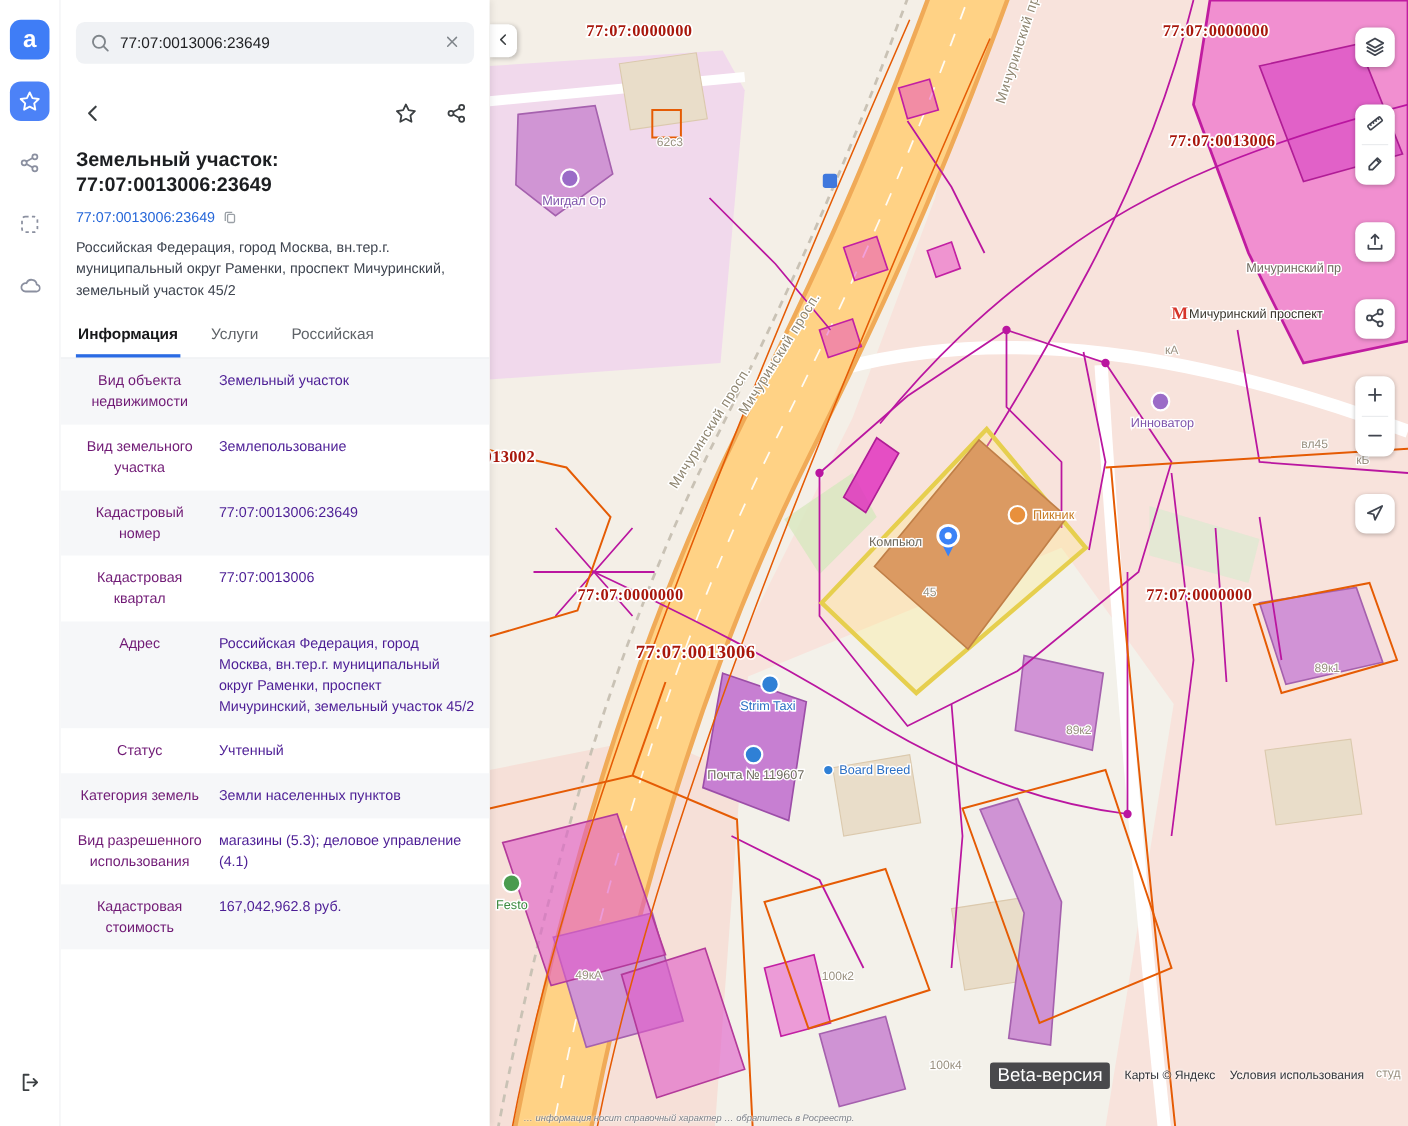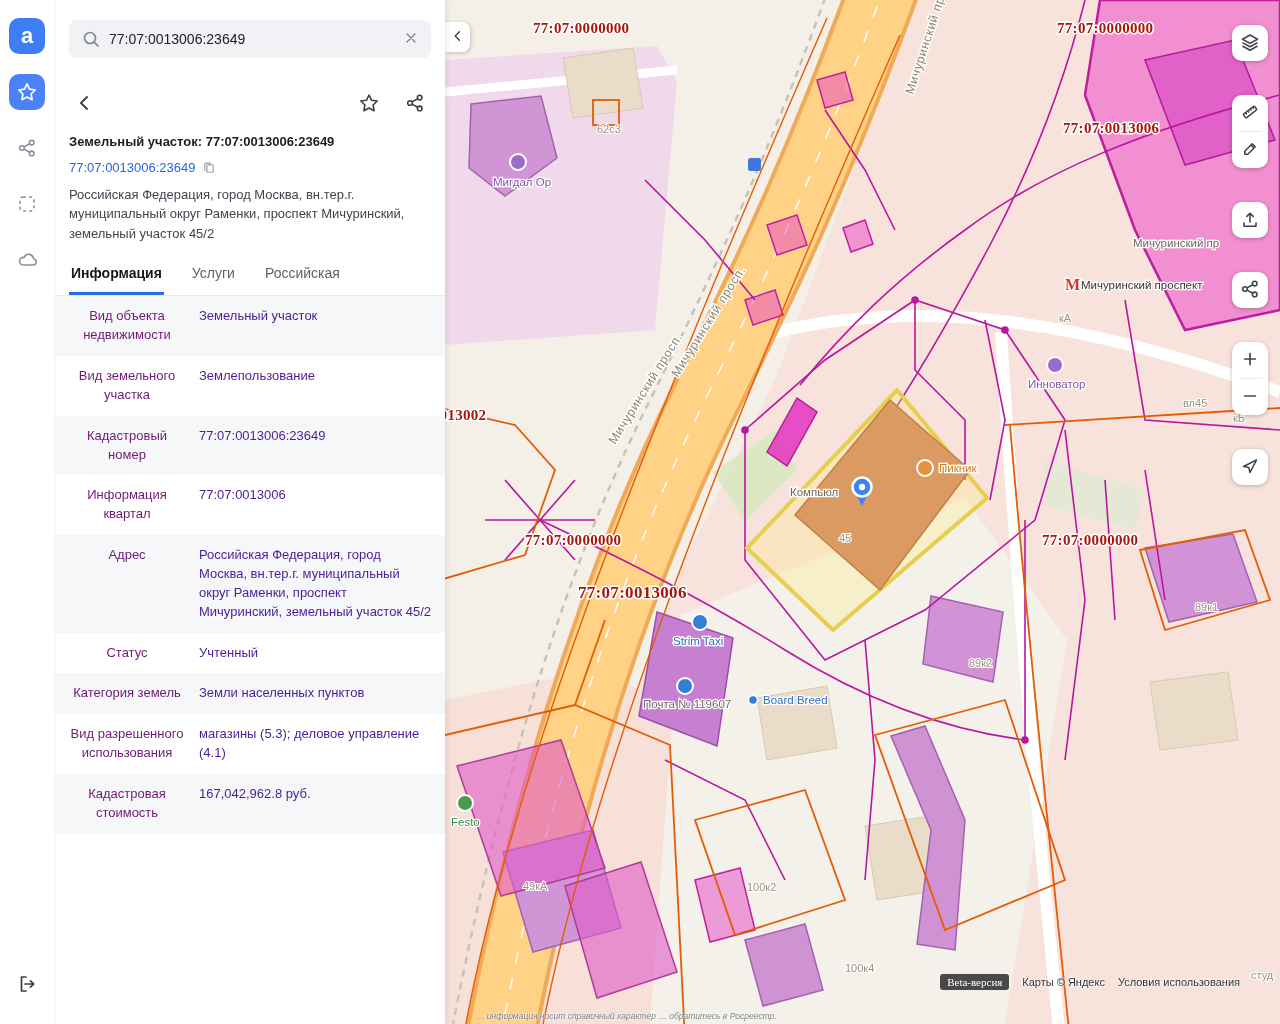--- a/index.html
+++ b/index.html
@@ -25,21 +25,21 @@
   .searchwrap input{width:100%;height:38px;box-sizing:border-box;border:none;border-radius:8px;
          background:#f0f2f5;padding:0 38px 0 40px;font-size:14px;color:#202124;outline:none;
          font-family:"Liberation Sans",sans-serif;}
   .s-ico{position:absolute;left:12px;top:9px;color:#80868b;}
   .s-clear{position:absolute;right:8px;top:7px;width:24px;height:24px;border:none;background:transparent;
          color:#80868b;cursor:pointer;padding:0;display:flex;align-items:center;justify-content:center;}
   .phead{display:flex;align-items:center;margin:30px 14px 0 14px;}
   .iconbtn{width:32px;height:32px;border:none;background:transparent;color:#3c4043;cursor:pointer;
          display:flex;align-items:center;justify-content:center;padding:0;}
   .phead .right{margin-left:auto;display:flex;gap:14px;}
-  .ptitle{font-size:13px;font-weight:700;color:#1c1e21;margin:14px 14px 0 14px;line-height:1.3;}
+  .ptitle{font-size:18px;font-weight:700;color:#1c1e21;margin:14px 14px 0 14px;line-height:1.3;}
   .cadlink{display:flex;align-items:center;gap:6px;margin:9px 14px 0 14px;}
   .cadlink a{font-size:13px;color:#2667d9;text-decoration:none;}
   .cadlink .copy{color:#9aa0a6;cursor:pointer;display:flex;}
   .addr{font-size:13px;color:#3f4550;line-height:1.5;margin:10px 14px 0 14px;}
   .tabs{display:flex;gap:26px;padding:0 14px;border-bottom:1px solid #e8eaed;margin-top:12px;}
   .tab{font-size:14px;color:#5f6368;padding:10px 2px 11px 2px;cursor:pointer;border-bottom:3px solid transparent;}
   .tab.active{color:#17181a;font-weight:700;border-bottom-color:#2b6be4;}
   .itable{flex:1;overflow:hidden;}
   .info-row{display:flex;gap:14px;padding:11px 14px;font-size:13px;line-height:1.45;}
   .info-row:nth-child(odd){background:#f6f7f9;}
@@ -55,21 +55,21 @@
   .map-controls{position:absolute;top:25px;right:12px;z-index:12;display:flex;flex-direction:column;
             align-items:center;gap:34px;}
   .mbtn{width:36px;height:36px;border:none;border-radius:10px;background:#fff;color:#40454f;
         box-shadow:0 1px 4px rgba(0,0,0,.25);cursor:pointer;display:flex;align-items:center;
         justify-content:center;padding:0;}
   .ctl-group{background:#fff;border-radius:10px;box-shadow:0 1px 4px rgba(0,0,0,.25);display:flex;
         flex-direction:column;}
   .ctl-group .mbtn{box-shadow:none;background:transparent;}
   .ctl-group .div{height:1px;background:#e8eaed;margin:0 6px;}
   .attrib{position:absolute;right:40px;bottom:34px;z-index:11;display:flex;align-items:center;gap:13px;}
-  .beta{background:rgba(42,44,48,.85);color:#fff;font-size:11px;padding:2px 7px;border-radius:3px;font-family:Liberation Serif, serif;}
+  .beta{background:rgba(42,44,48,.85);color:#fff;font-size:17px;padding:2px 7px;border-radius:3px;}
   .attrib a{font-size:11px;color:#33363b;text-decoration:none;text-shadow:0 0 3px #fff,0 0 3px #fff;}
   .disclaimer{position:absolute;left:31px;right:15px;bottom:3px;z-index:11;text-align:left;
         font-size:8.5px;color:#7c8087;text-shadow:0 0 2px #fff,0 0 2px #fff;font-style:italic;}
 
   
   text{font-family:"Liberation Sans",sans-serif;}
   .cadl{font-family:"Liberation Serif",serif;font-weight:700;font-size:15px;fill:#a8170c;
         stroke:#fff;stroke-width:3.2px;paint-order:stroke;letter-spacing:.3px;}
   .cadl-big{font-size:17px;}
   .street{font-size:12.5px;fill:#8e8570;stroke:#fff;stroke-width:2.6px;paint-order:stroke;letter-spacing:.6px;}
@@ -206,21 +206,21 @@
       </div>
     <div class="info-row">
         <div class="lbl">Вид земельного участка</div>
         <div class="val">Землепользование</div>
       </div>
     <div class="info-row">
         <div class="lbl">Кадастровый номер</div>
         <div class="val">77:07:0013006:23649</div>
       </div>
     <div class="info-row">
-        <div class="lbl">Информация квартал</div>
+        <div class="lbl">Кадастровая квартал</div>
         <div class="val">77:07:0013006</div>
       </div>
     <div class="info-row">
         <div class="lbl">Адрес</div>
         <div class="val">Российская Федерация, город Москва, вн.тер.г. муниципальный округ Раменки, проспект Мичуринский, земельный участок 45/2</div>
       </div>
     <div class="info-row">
         <div class="lbl">Статус</div>
         <div class="val">Учтенный</div>
       </div>

